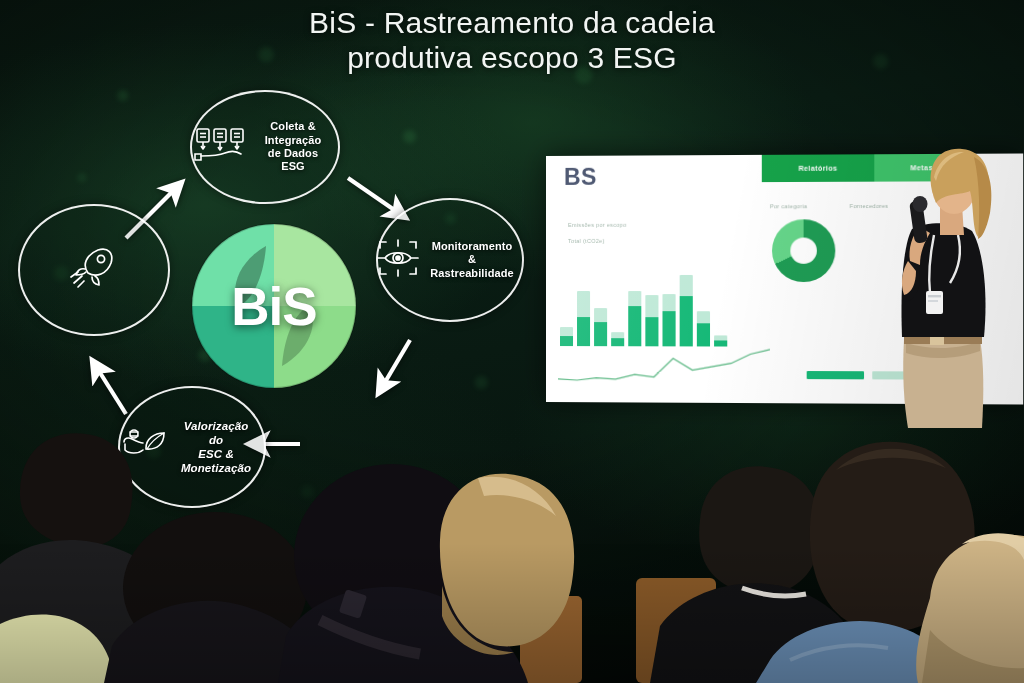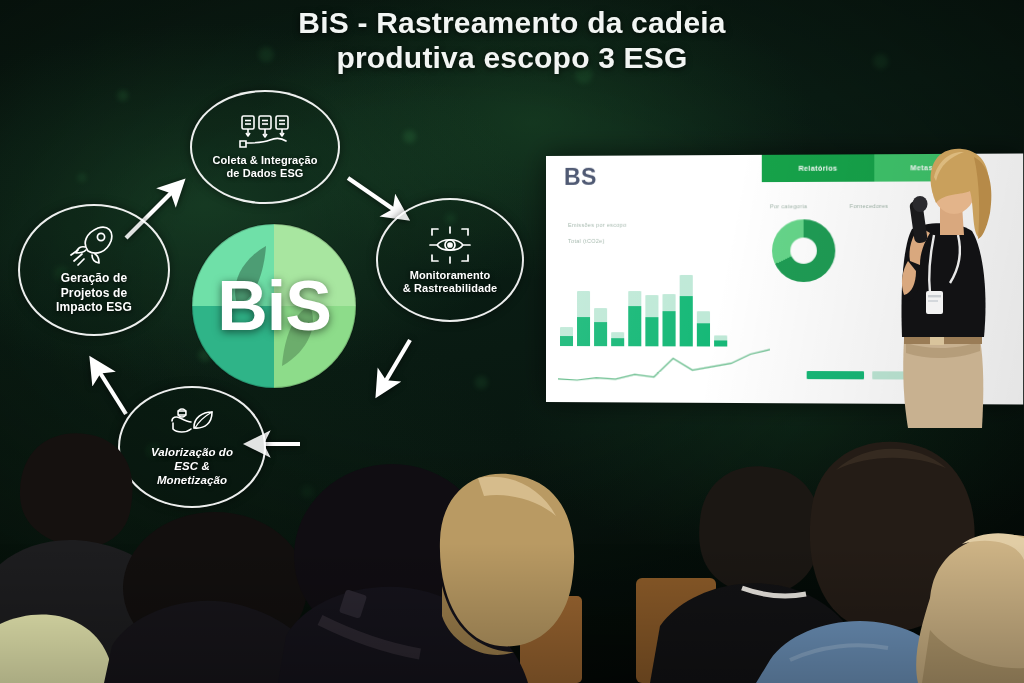--- a/index.html
+++ b/index.html
@@ -46,34 +46,34 @@
   }
   .vignette {
     position:absolute; inset:0;
     background:radial-gradient(ellipse 80% 70% at 45% 40%, transparent 35%, rgba(0,0,0,.55) 100%);
   }
 
   
   .title {
     position:absolute; left:0; right:0; top:6px;
     text-align:center; color:#f2f5f3;
-    font-size:30px; line-height:1.16; font-weight:700;
+    font-size:30px; line-height:1.16; font-weight:400;
     letter-spacing:.2px;
     text-shadow:0 1px 6px rgba(0,0,0,.75);
   }
   .title .l2 { display:block; }
 
   
   #cycle { position:absolute; left:0; top:78px; width:540px; height:430px; }
 
   .node {
     position:absolute;
     border:2.5px solid rgba(255,255,255,.93);
     border-radius:50%;
-    display:flex; flex-direction:column;
+    display:flex; 
     align-items:center; justify-content:center;
     color:#ffffff; text-align:center;
     box-shadow:0 0 10px rgba(0,0,0,.45);
     background:rgba(8,26,16,.12);
   }
   .node .nlabel {
     font-size:11px; font-weight:700; line-height:1.22;
     letter-spacing:.1px; text-shadow:0 1px 4px rgba(0,0,0,.85);
     padding:0 10px; white-space:pre-line;
   }
@@ -91,21 +91,21 @@
   #node-geracao .nlabel { font-size:12px; }
 
   
   #bis-logo {
     position:absolute; left:186px; top:140px; width:176px; height:176px;
   }
   #bis-logo .mark { position:absolute; inset:0; }
   #bis-logo .word {
     position:absolute; inset:0;
     display:flex; align-items:center; justify-content:center;
-    color:#ffffff; font-size:70px; font-weight:700; letter-spacing:-1px;
+    color:#ffffff; font-size:53px; font-weight:700; letter-spacing:-1px;
     text-shadow:0 2px 8px rgba(0,0,0,.55);
     font-family:"Liberation Sans", sans-serif;
   }
 
   .arrows { position:absolute; inset:0; pointer-events:none; }
 
   
   #screen {
     position:absolute; left:546px; top:156px; width:468px; height:246px;
     background:#ffffff;
@@ -274,23 +274,20 @@
     <div class="node" id="node-geracao">
       <span class="nicon">
         <svg width="52" height="42" viewBox="0 0 52 42" fill="none" stroke="#fff" stroke-width="1.7" stroke-linecap="round" stroke-linejoin="round">
           <path d="M20 26 C 14 18 18 8 30 3 C 40 0 46 6 43 16 C 39 27 28 31 20 26 Z"></path>
           <circle cx="33" cy="12" r="3.6"></circle>
           <path d="M17 22 C 13 21 9 23 8 28 C 13 28 16 27 18 25"></path>
           <path d="M24 30 C 24 34 26 37 31 38 C 31 33 29 30 27 29"></path>
           <path d="M6 36 L14 29 M3 30 L10 25 M10 40 L16 34"></path>
         </svg>
       </span>
-      <span class="nlabel">Geração de
-Projetos de
-Impacto ESG</span>
     </div>
   </div>
 
   <div id="screen">
     <div class="screen-inner">
 
       <div class="bs-logo">BS</div>
 
       <div class="dash-tab" id="tab-a">Relatórios</div>
       <div class="dash-tab" id="tab-b">Metas</div>

